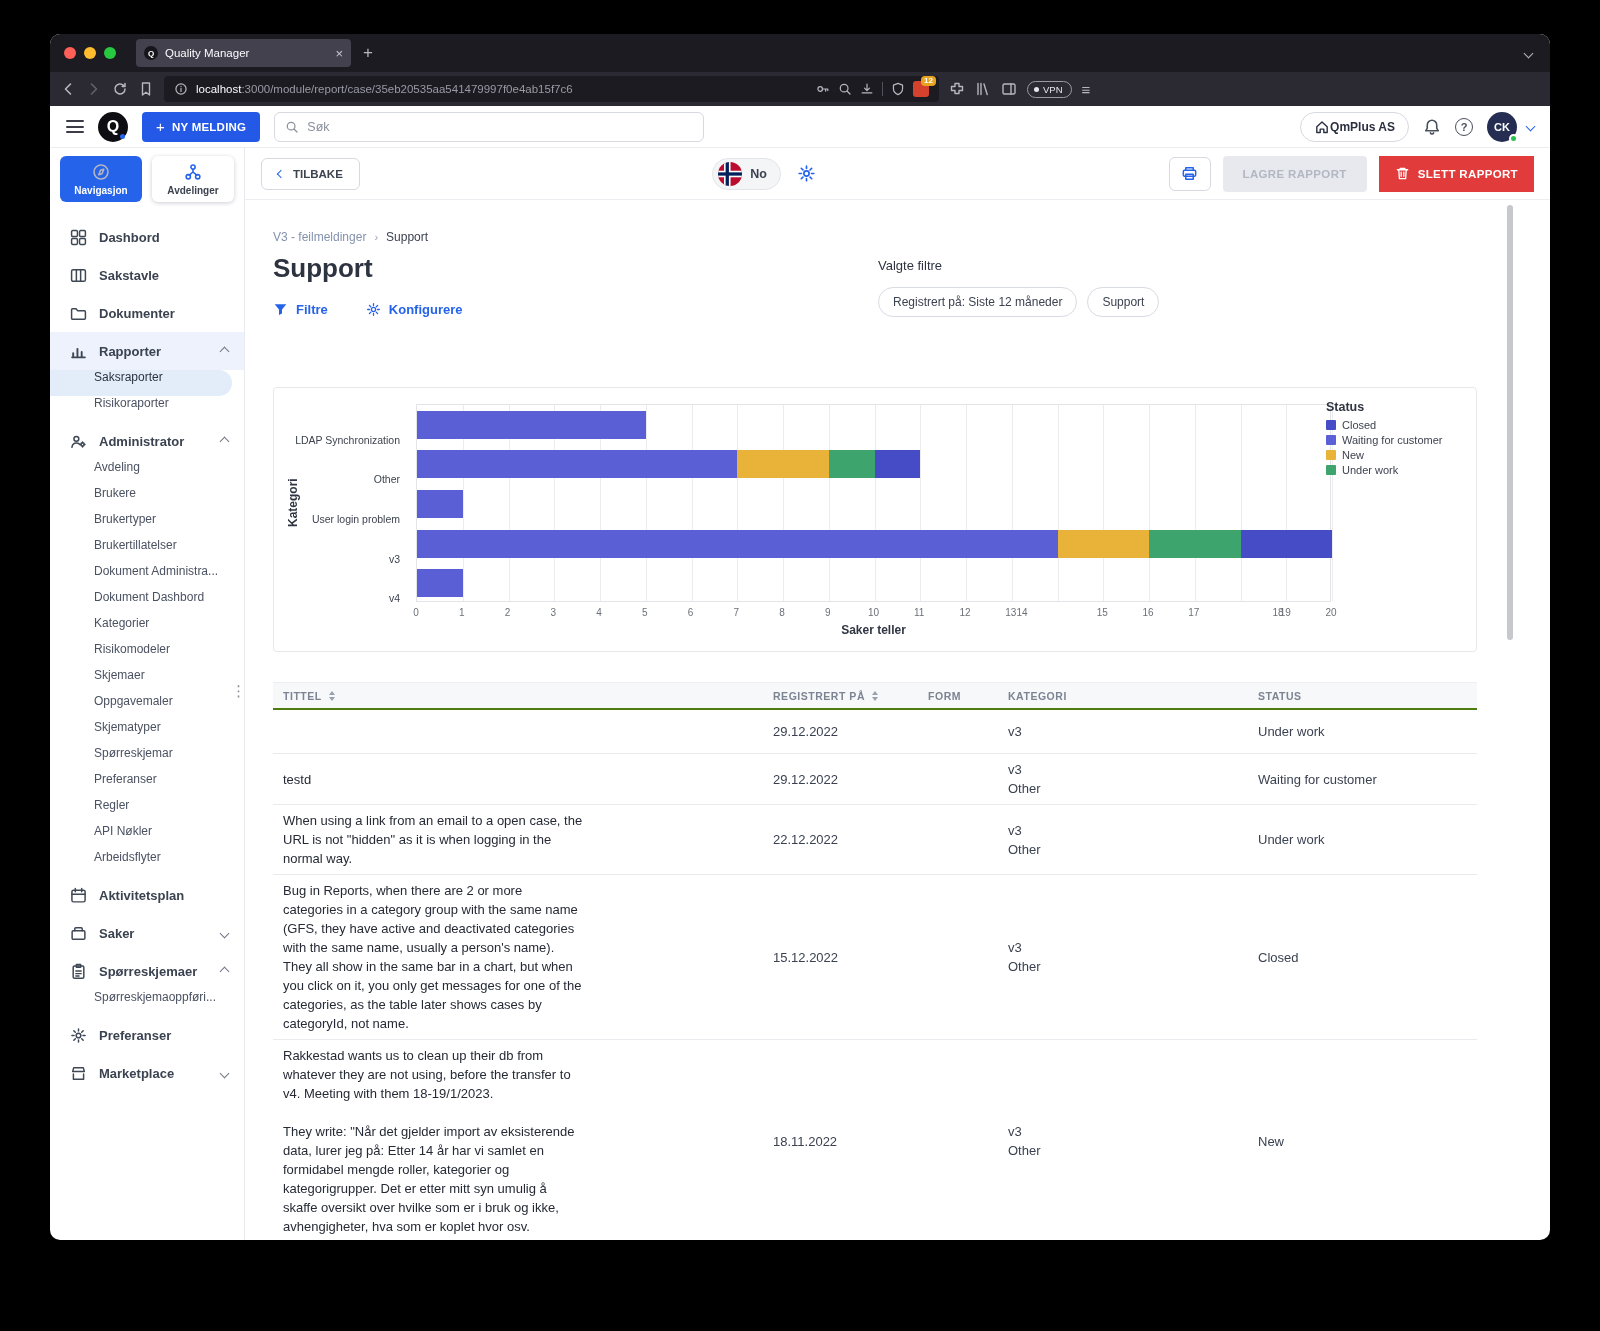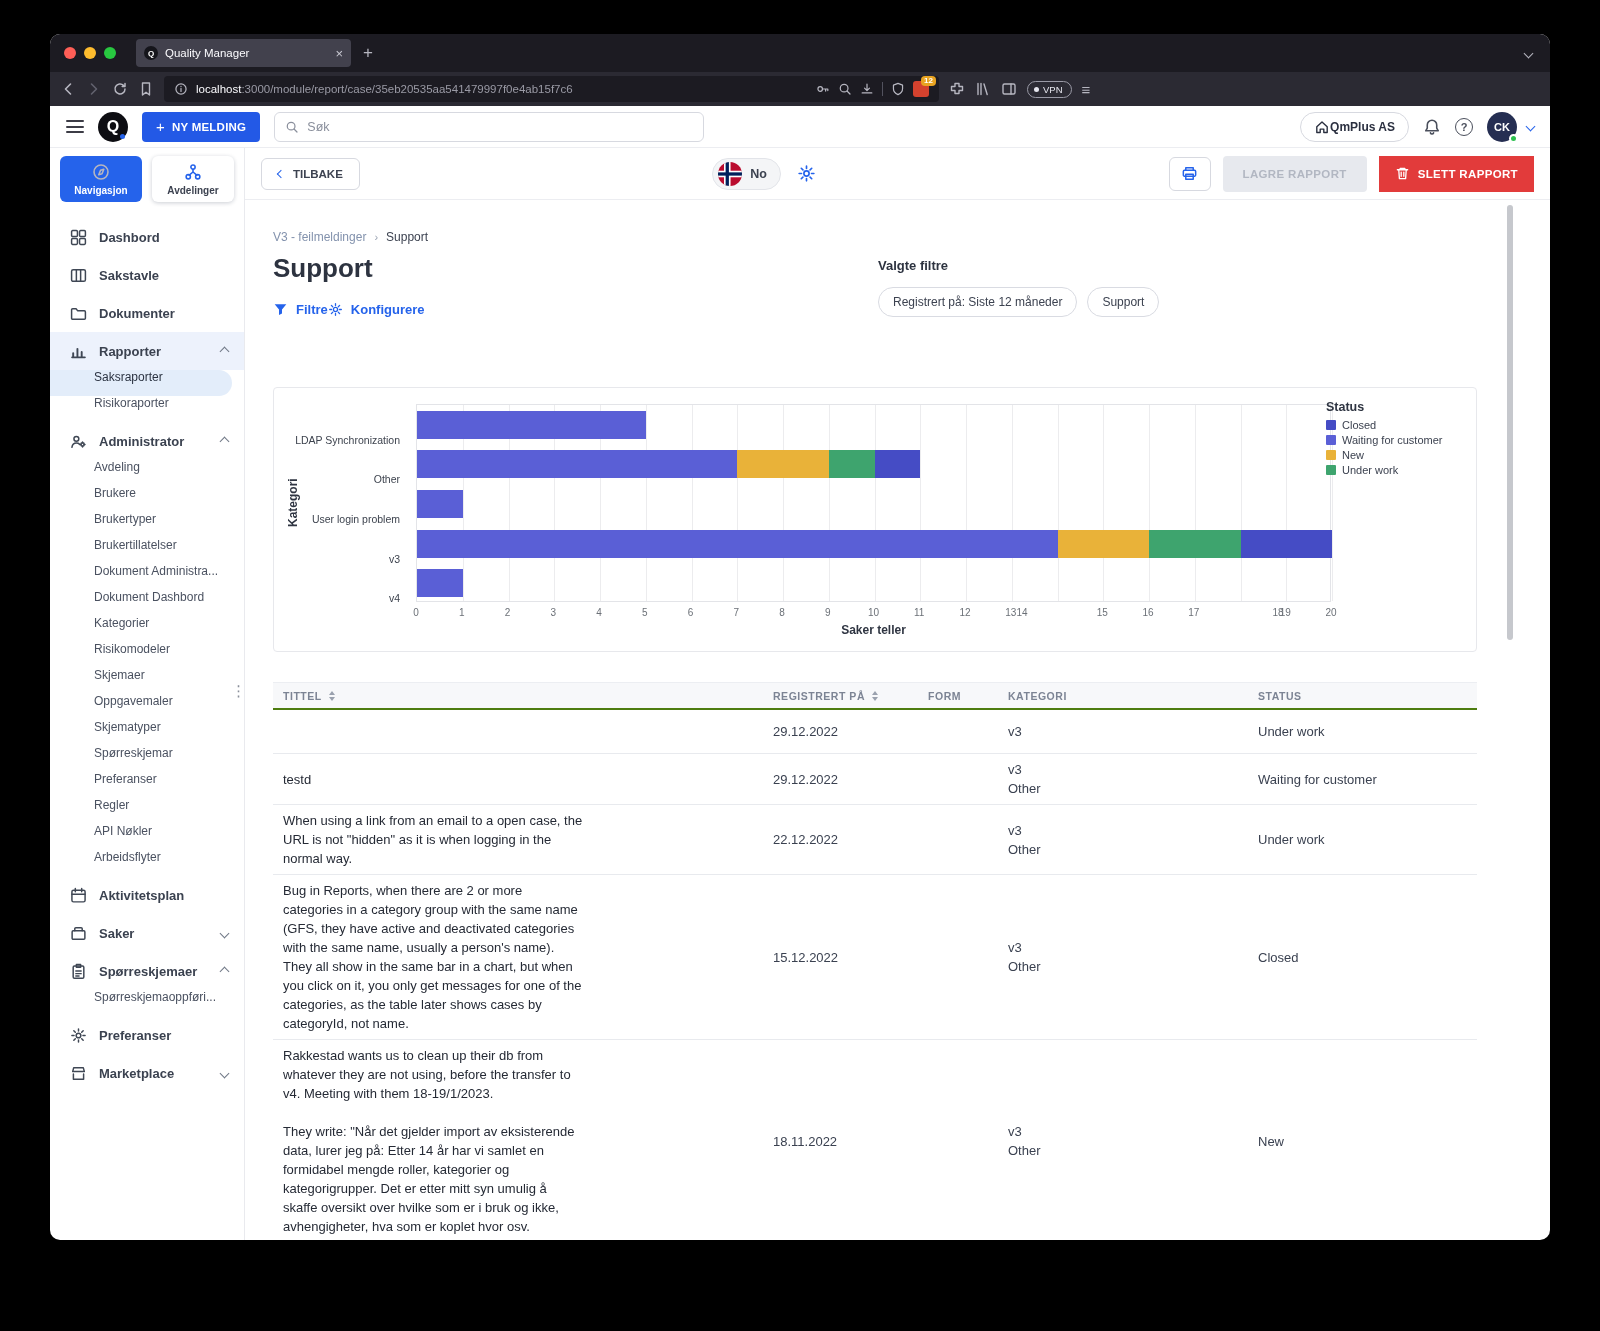--- a/index.html
+++ b/index.html
@@ -96,25 +96,25 @@
   .btn-save { height:36px; background:#e7e9ee; color:#b2b7c2; border:none; border-radius:4px; font-size:11.5px; font-weight:bold; letter-spacing:.03em; padding:0 20px; font-family:inherit; }
   .btn-del { height:36px; background:#e23b3b; color:#fff; border:none; border-radius:0; font-size:11.5px; font-weight:bold; letter-spacing:.03em; padding:0 16px; display:flex; align-items:center; gap:8px; font-family:inherit; }
   .btn-del .nico { width:15px; height:15px; color:#fff; }
 
   .content { flex:1; position:relative; padding:30px 73px 0 28px; overflow:hidden; }
   .crumbs { font-size:12px; display:flex; gap:8px; align-items:center; }
   .crumb-parent { color:#8392ad; }
   .crumb-sep { color:#9aa3b2; font-size:11px; }
   .crumb-cur { color:#3c4250; }
   .page-title { margin-top:9px; font-size:26px; font-weight:bold; color:#2d3340; }
-  .filter-links { margin-top:18px; display:flex; align-items:center; }
+  .filter-links { margin-top:18px; display:flex; gap:38px; align-items:center; }
   .flink { display:flex; align-items:center; gap:8px; color:#2563eb; font-size:13px; font-weight:bold; }
   .flink .nico { width:15px; height:15px; color:#2563eb; }
   .selected-block { position:absolute; left:633px; top:58px; }
-  .selected-title { font-size:13px; font-weight:bold; color:#2d3340; }
+  .selected-title { font-size:13px; font-weight:normal; color:#2d3340; }
   .chips { display:flex; gap:10px; margin-top:14px; }
   .chip { height:30px; border:1px solid #d9dbe2; border-radius:15px; background:#fff; display:flex; align-items:center; padding:0 14px; font-size:12px; color:#3c4250; white-space:nowrap; }
 
   
   .chart-card { margin-top:70px; border:1px solid #e7e8ec; border-radius:4px; background:#fff; height:265px; position:relative; }
   .ylabel { position:absolute; left:12px; top:50px; height:130px; writing-mode:vertical-rl; transform:rotate(180deg); font-size:12px; font-weight:bold; color:#2f3542; text-align:center; }
   .cat-labels { position:absolute; left:0; top:16px; width:134px; height:198px; }
   .cat-label { position:absolute; left:0; width:100%; display:flex; align-items:center; justify-content:flex-end; padding-right:8px; font-size:10.5px; color:#3d434e; }
   .plot { position:absolute; left:142px; top:16px; width:915px; height:198px; border:1px solid #e3e4e8; }
   .gridline { position:absolute; top:0; bottom:0; width:1px; background:#ececee; }

